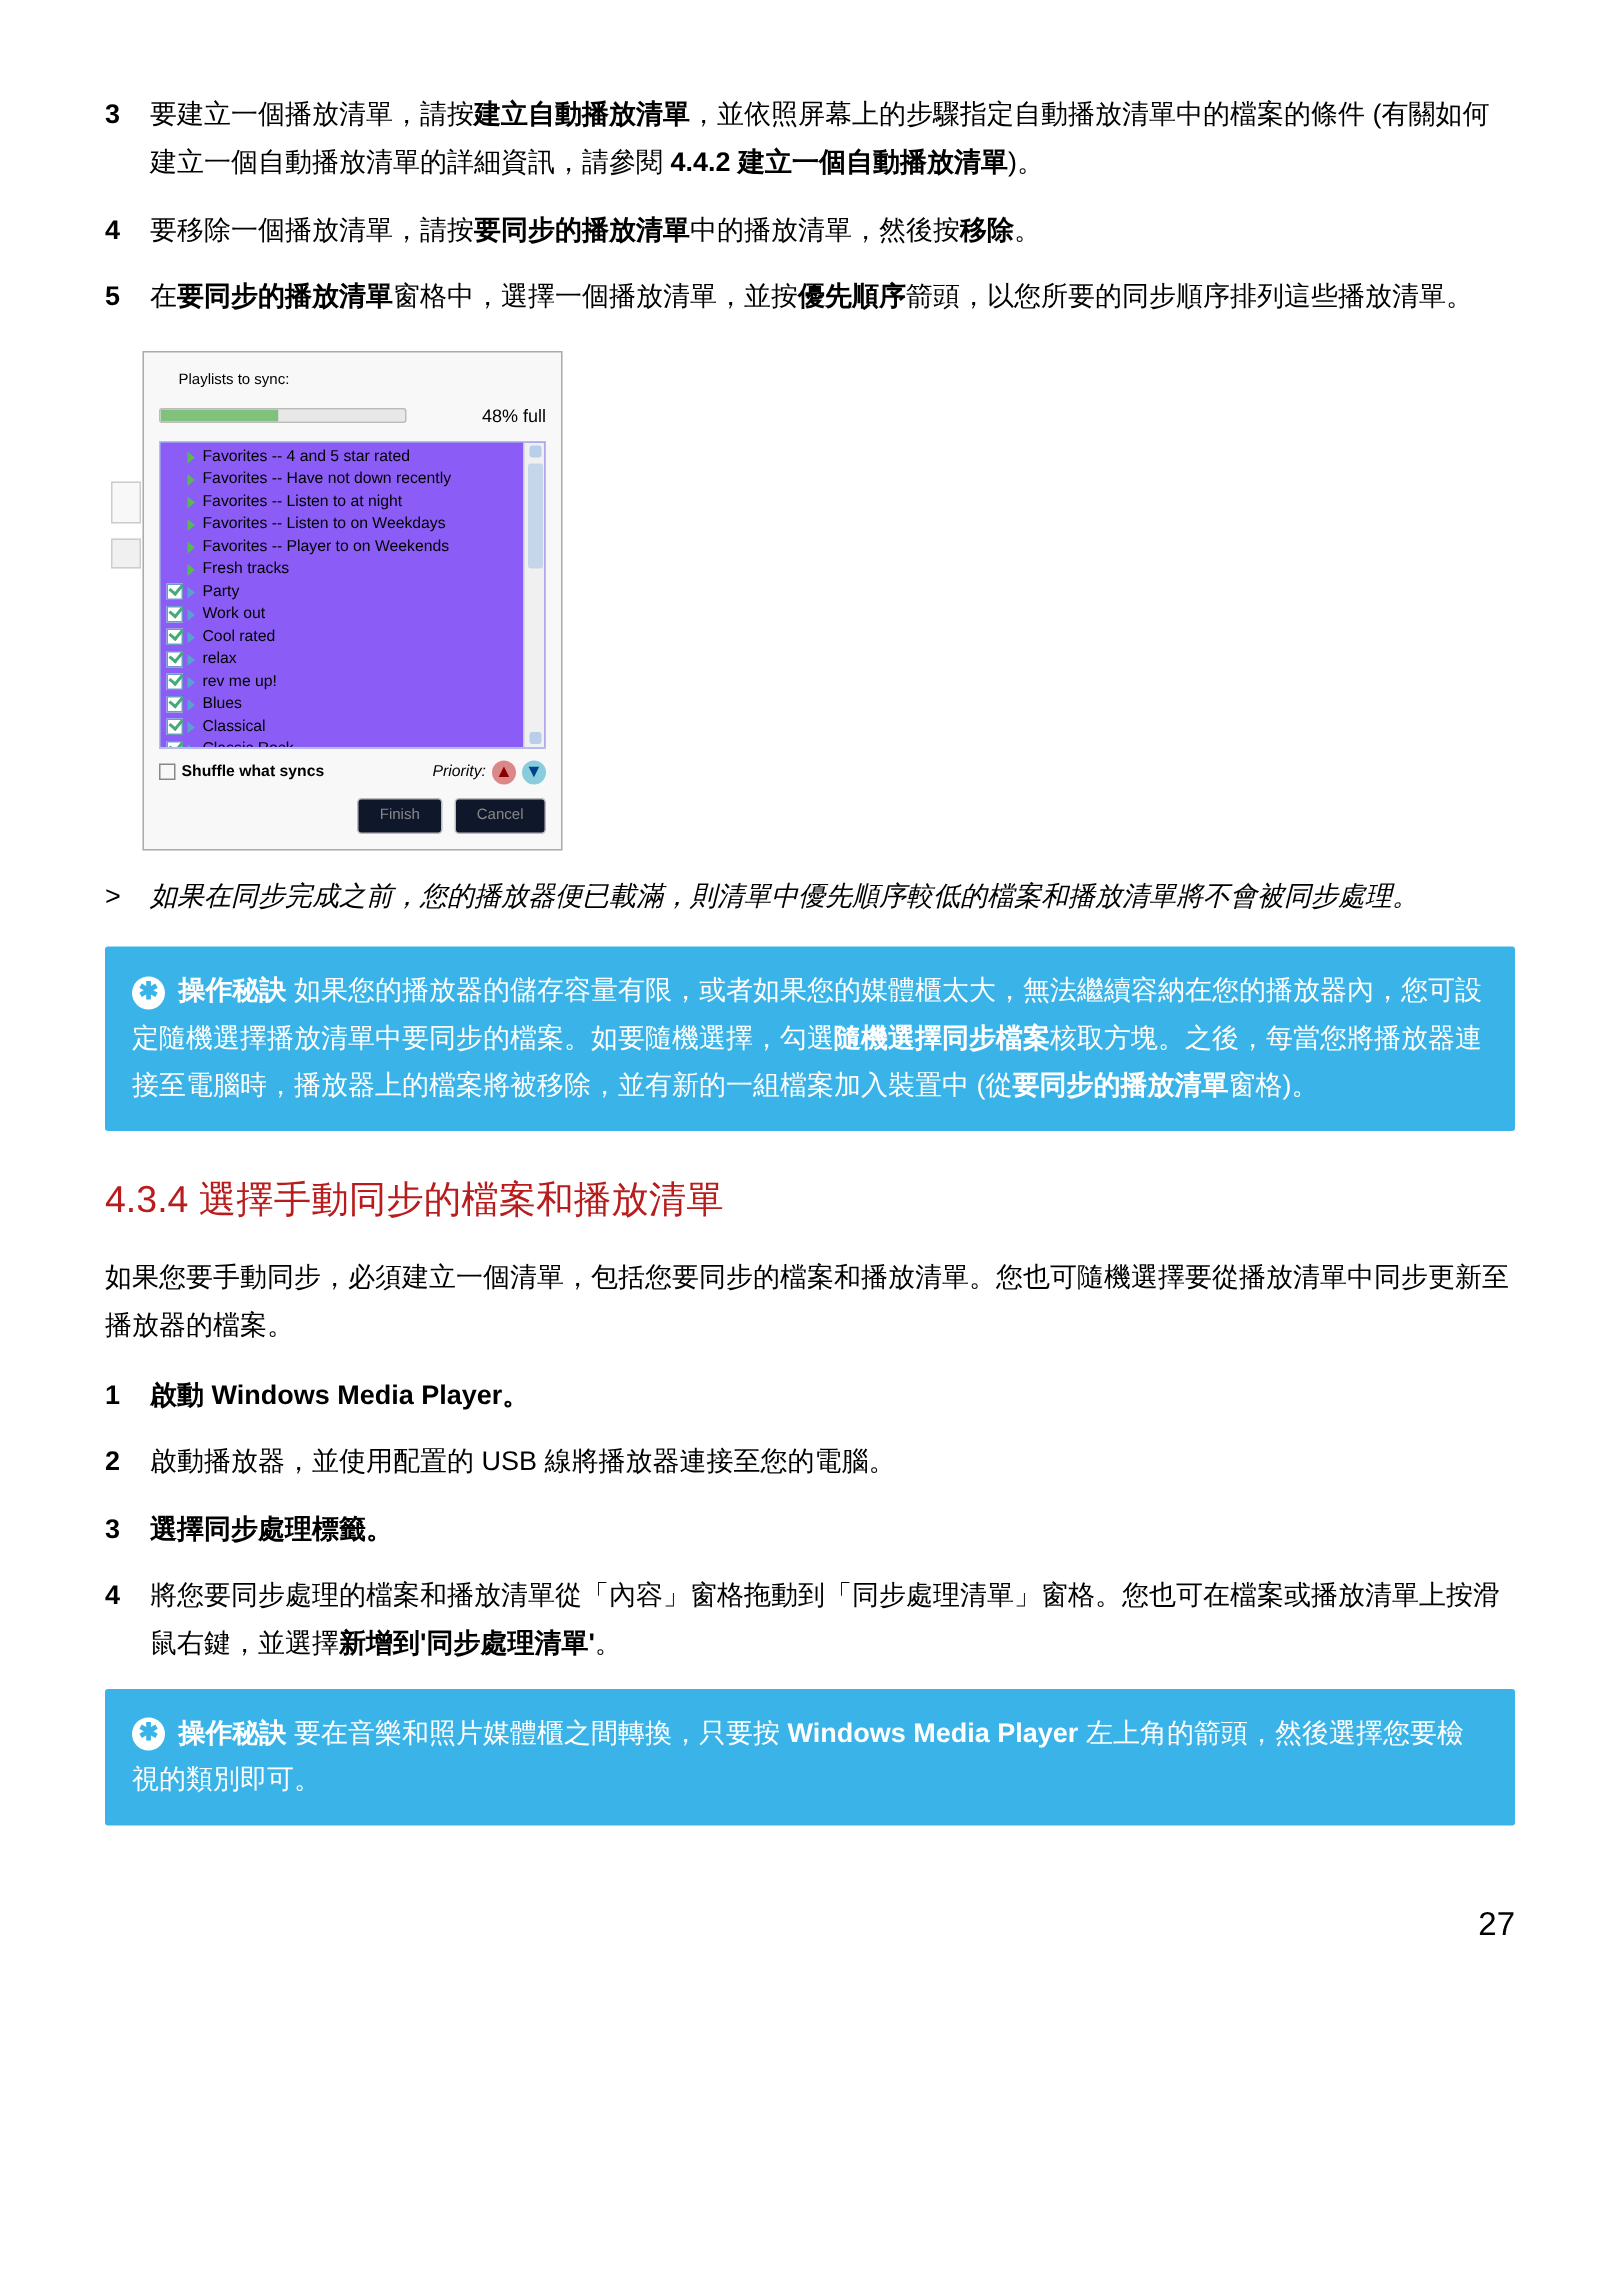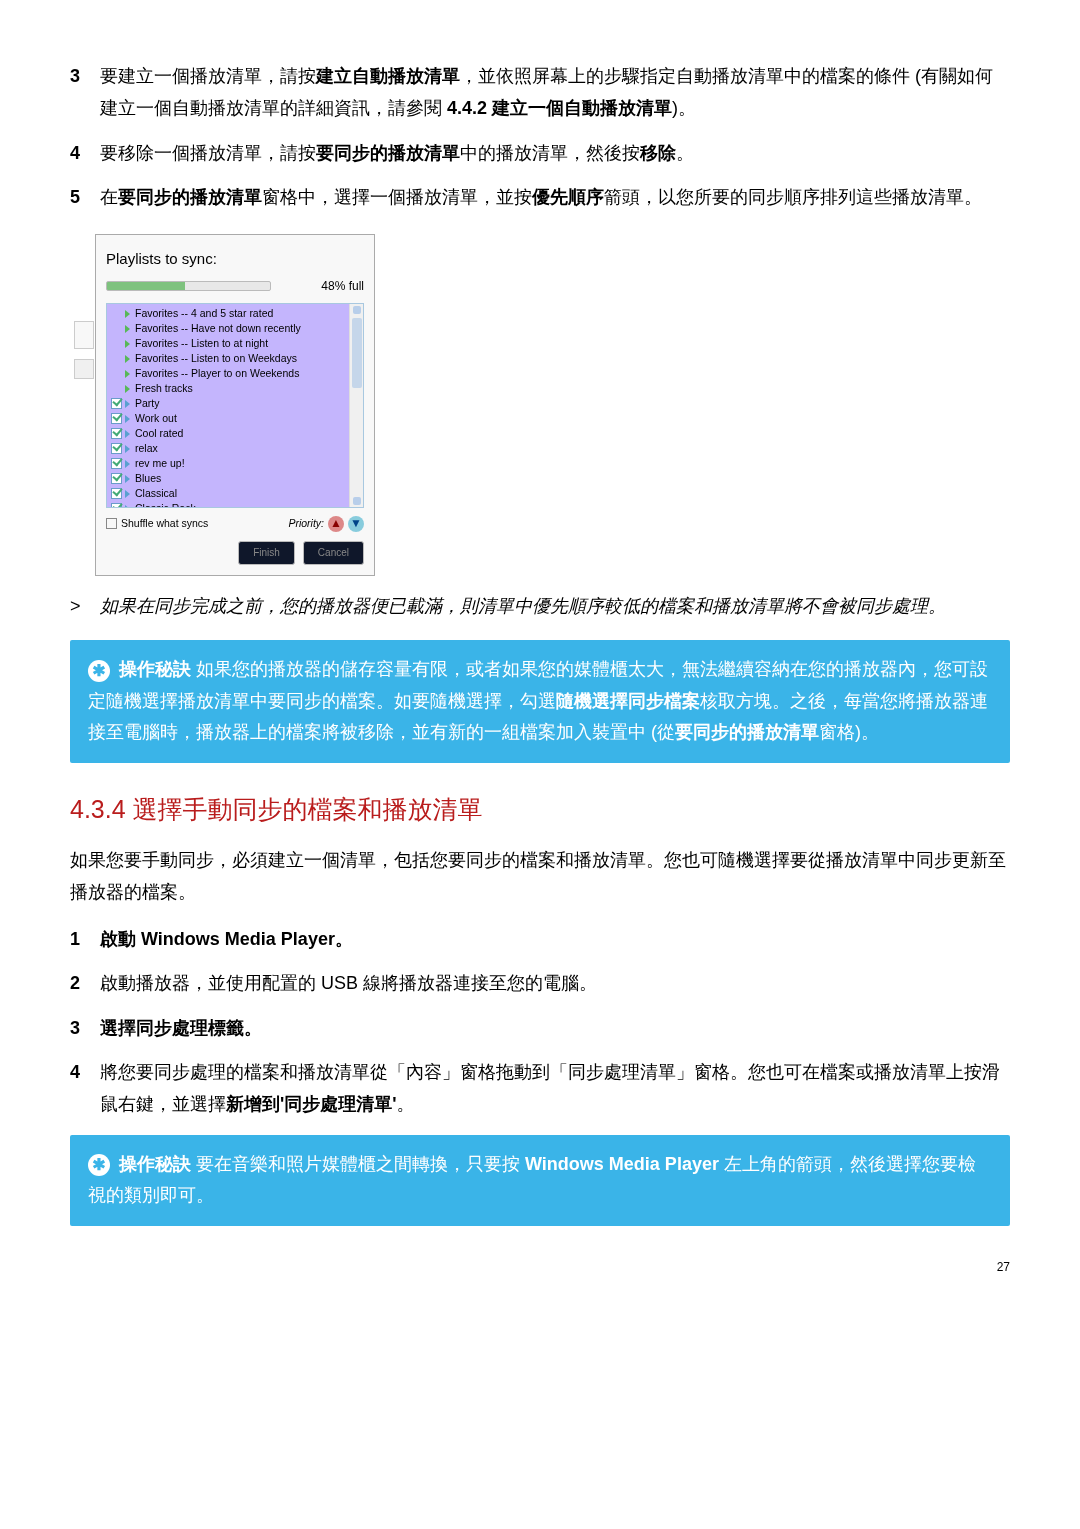--- a/index.html
+++ b/index.html
@@ -38,43 +38,44 @@
       margin: 20px 0 14px 25px;
       border: 1px solid #aaa;
       width: 280px;
       background: #f8f8f8;
       font-family: Tahoma, Arial, sans-serif;
       font-size: 11px;
       position: relative;
       padding: 10px;
     }
     .sc-title {
-      font-size: 15px;
+      font-size: 10px;
       margin-bottom: 4px;
+      margin-left: 13px;
     }
     .progress-row {
       display: flex;
       align-items: center;
       gap: 6px;
       margin-bottom: 6px;
     }
     .progress-bar {
       flex: 1;
       height: 10px;
       background: linear-gradient(to right, #7ec27e 0%, #7ec27e 48%, #e8e8e8 48%, #e8e8e8 100%);
       border: 1px solid #bbb;
       border-radius: 2px;
     }
     .progress-text {
       font-size: 12px;
       margin-left: 44px;
     }
     .playlist-box {
       border: 1px solid #a8c8e0;
-      background: #c4b5fd;
+      background: #8b5cf6;
       height: 205px;
       overflow: hidden;
       position: relative;
     }
     .playlist-scrollbar {
       position: absolute;
       right: 0;
       top: 0;
       bottom: 0;
       width: 14px;
@@ -153,20 +154,21 @@
       display: flex;
       justify-content: space-between;
       align-items: center;
       padding-top: 6px;
       font-size: 10.5px;
     }
     .sc-shuffle {
       display: flex;
       align-items: center;
       gap: 4px;
+      font-weight: bold;
     }
     .sc-shuffle-chk {
       width: 11px;
       height: 11px;
       border: 1px solid #888;
     }
     .sc-priority {
       display: flex;
       align-items: center;
       gap: 4px;
@@ -263,22 +265,22 @@
       color: #b91c1c;
       font-size: 25px;
       font-weight: normal;
       margin: 18px 0 12px 0;
     }
     .intro-para {
       margin-bottom: 14px;
     }
     .page-num {
       text-align: right;
-      margin-top: 31px;
-      font-size: 12px;
+      margin-top: 46px;
+      font-size: 22px;
     }
   </style>
 </head>
 <body>
 
 <ol class="step-list">
   <li class="step-item">
     <span class="step-num">3</span>
     <span class="step-content">
       <span>要建立一個播放清單，請按</span><span class="bold">建立自動播放清單</span><span>，並依照屏幕上的步驟指定自動播放清單中的檔案的條件 (有關如何建立一個自動播放清單的詳細資訊，請參閱 </span><span class="bold">4.4.2 建立一個自動播放清單</span><span>)。</span>

